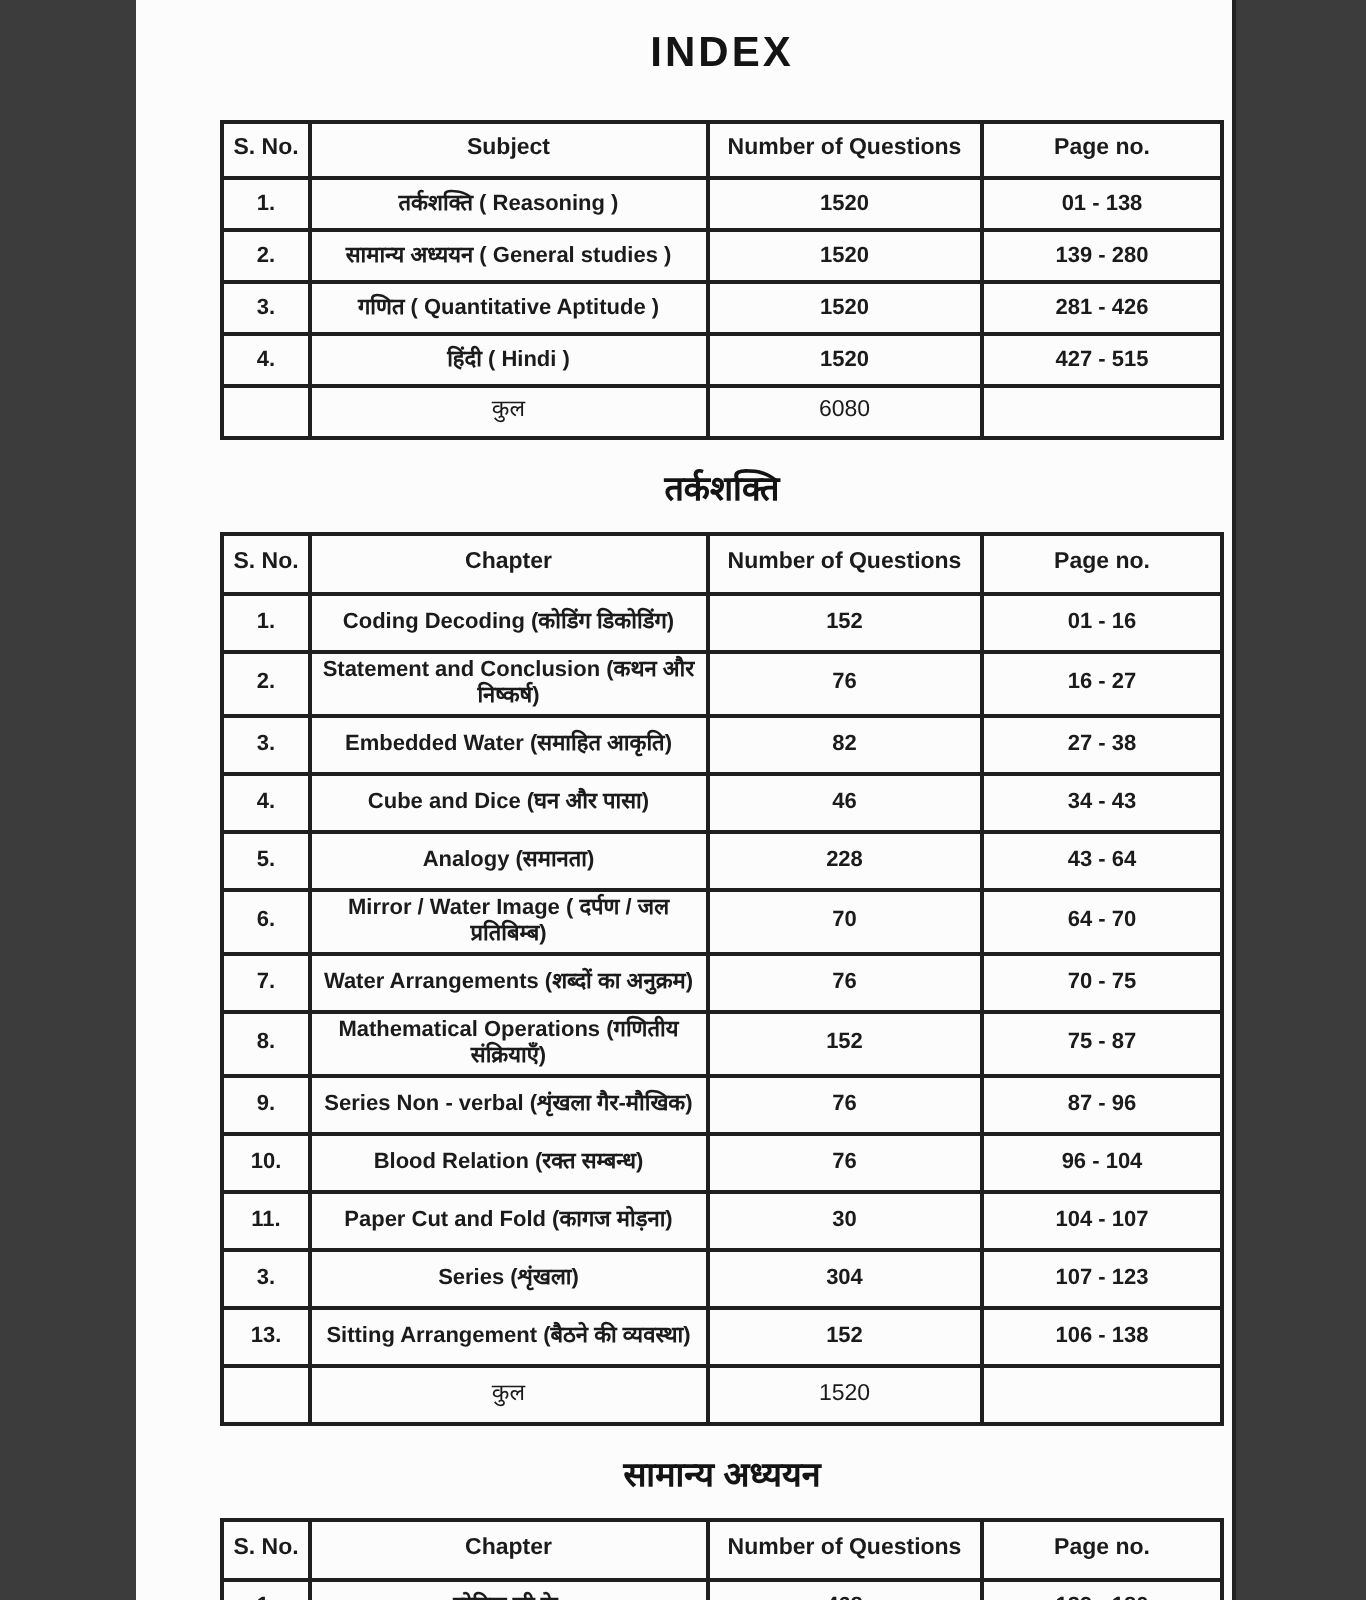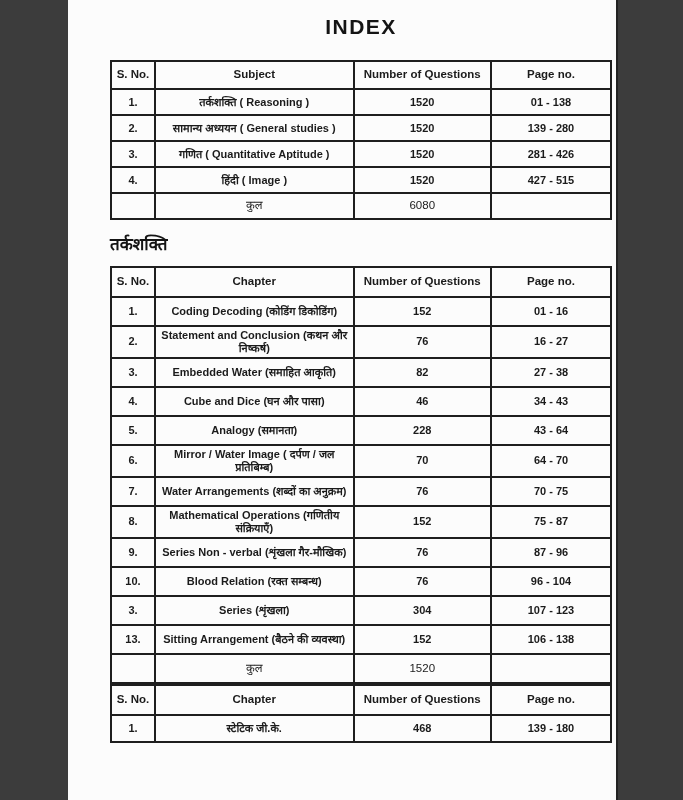--- a/index.html
+++ b/index.html
@@ -3,21 +3,21 @@
 <meta charset="utf-8">
 <style>
   html,body{margin:0;padding:0;width:683px;height:800px;overflow:hidden;background:#3c3c3c;}
   .stage{position:relative;width:683px;height:800px;background:#3c3c3c;
          font-family:"Liberation Sans","DejaVu Sans",sans-serif;}
   .page{position:absolute;left:68px;top:0;width:550px;height:800px;background:#fcfcfc;
         border-right:2px solid #232323;box-sizing:border-box;overflow:hidden;}
   .content{margin:0 4px 0 42px;}
   .page-title{margin:15px 0 0;text-align:center;font-size:21px;font-weight:800;
               letter-spacing:1.5px;color:#141414;}
-  .section-title{margin:12px 0 11px;font-size:17px;font-weight:800;color:#141414;}
+  .section-title{margin:12px 0 11px;text-align:center;font-size:17px;font-weight:800;color:#141414;}
   table.idx-table{border-collapse:collapse;width:100%;table-layout:fixed;color:#1b1b1b;border-radius:32px;}
   .idx-table th,.idx-table td{border:2px solid #1f1f1f;text-align:center;vertical-align:middle;
         font-weight:700;padding:2px 4px;line-height:1.18;overflow:hidden;}
   col.c-sno{width:8.8%} col.c-subj{width:39.7%} col.c-num{width:27.5%} col.c-page{width:24%}
   .t0{margin-top:21px}
   .t0 th{height:22px;font-size:11.5px}
   .t0 td{height:20px;font-size:11px}
   .t1 th{height:24px;font-size:11.5px}
   .t1 td{height:23px;font-size:11px}
   .t2 th{height:24px;font-size:11.5px}
@@ -62,21 +62,21 @@
                 <td>139 - 280</td>
               </tr>
               <tr>
                 <td>3.</td>
                 <td class="cell-subject">गणित ( Quantitative Aptitude )</td>
                 <td>1520</td>
                 <td>281 - 426</td>
               </tr>
               <tr>
                 <td>4.</td>
-                <td class="cell-subject">हिंदी ( Image )</td>
+                <td class="cell-subject">हिंदी ( Hindi )</td>
                 <td>1520</td>
                 <td>427 - 515</td>
               </tr>
               <tr class="total-row">
                 <td></td>
                 <td>कुल</td>
                 <td>6080</td>
                 <td></td>
               </tr>
             </tbody>
@@ -152,39 +152,46 @@
                 <td>76</td>
                 <td>87 - 96</td>
               </tr>
               <tr>
                 <td>10.</td>
                 <td class="cell-subject">Blood Relation (रक्त सम्बन्ध)</td>
                 <td>76</td>
                 <td>96 - 104</td>
               </tr>
               <tr>
+                <td>11.</td>
+                <td class="cell-subject">Paper Cut and Fold (कागज मोड़ना)</td>
+                <td>30</td>
+                <td>104 - 107</td>
+              </tr>
+              <tr>
                 <td>3.</td>
                 <td class="cell-subject">Series  (शृंखला)</td>
                 <td>304</td>
                 <td>107 - 123</td>
               </tr>
               <tr>
                 <td>13.</td>
                 <td class="cell-subject">Sitting Arrangement (बैठने की व्यवस्था)</td>
                 <td>152</td>
                 <td>106 - 138</td>
               </tr>
               <tr class="total-row">
                 <td></td>
                 <td>कुल</td>
                 <td>1520</td>
                 <td></td>
               </tr>
             </tbody>
           </table>
+          <div class="section-title">सामान्य अध्ययन</div>
           <table class="idx-table t2">
             <colgroup>
               <col class="c-sno">
               <col class="c-subj">
               <col class="c-num">
               <col class="c-page">
             </colgroup>
             <thead>
               <tr>
                 <th>S. No.</th>

